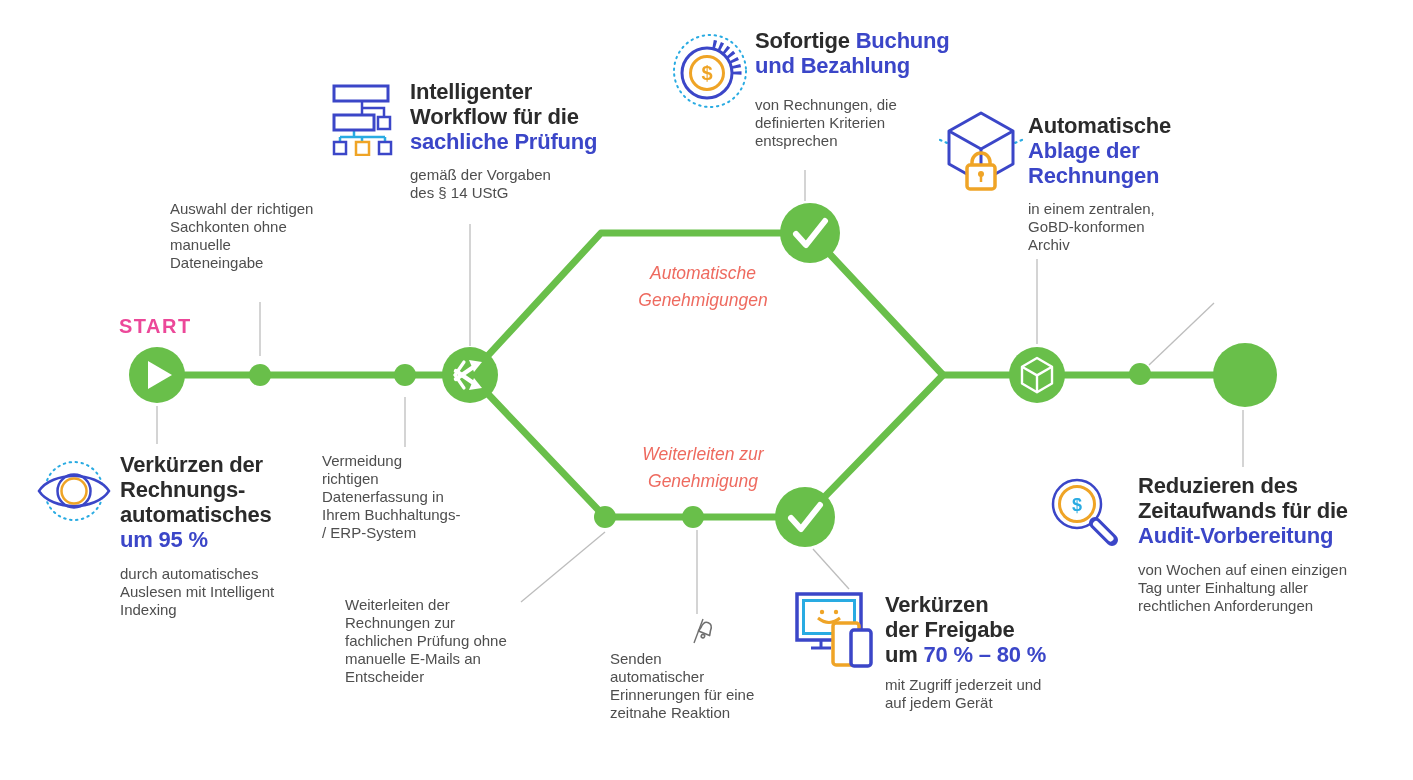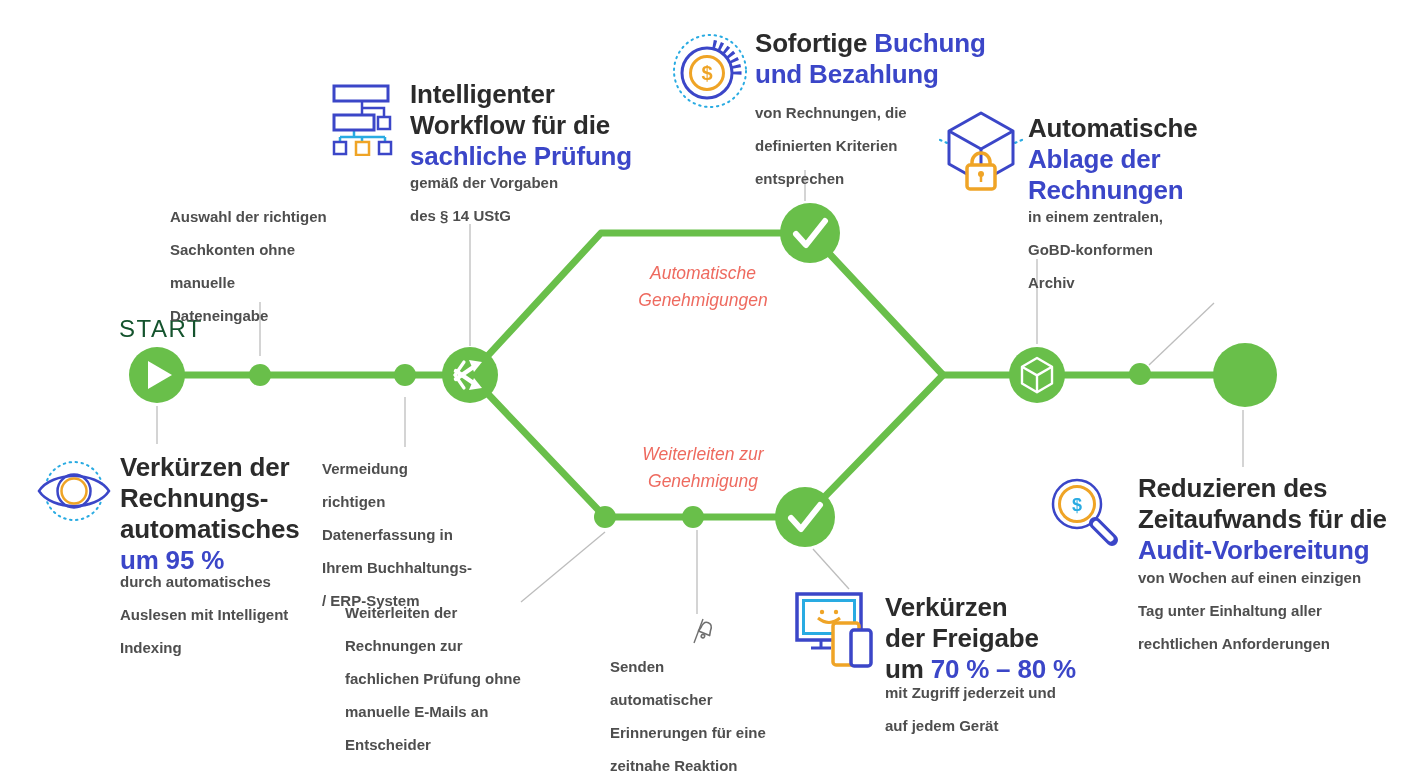--- a/index.html
+++ b/index.html
@@ -1,24 +1,24 @@
 <!DOCTYPE html>
 <html><head>
 <meta charset="utf-8">
 <style>
   html,body{margin:0;padding:0;background:#fff;}
   .canvas{position:relative;width:1413px;height:780px;background:#fff;overflow:hidden;
           font-family:"Liberation Sans",sans-serif;}
   .abs{position:absolute;}
-  .title{font-size:26px;font-weight:bold;line-height:31px;color:#2b2b2b;white-space:pre-line;letter-spacing:-0.2px;}
+  .title{font-size:22px;font-weight:bold;line-height:25px;color:#2b2b2b;white-space:pre-line;letter-spacing:-0.2px;}
   .title .hl{color:#3b46c8;}
-  .note{font-size:15px;line-height:33px;color:#4e4e4e;white-space:pre-line;font-weight:bold;}
+  .note{font-size:15px;line-height:18px;color:#4e4e4e;white-space:pre-line;}
   .branch-label{font-size:17.5px;font-style:italic;line-height:27px;color:#ee6a5f;
                 white-space:pre-line;text-align:center;}
-  .start-label{font-size:24px;font-weight:normal;letter-spacing:1.5px;color:#14532d;}
+  .start-label{font-size:20px;font-weight:bold;letter-spacing:1.5px;color:#ec4899;}
   .tc{text-align:left;}
   .tr{}
 </style>
 </head>
 <body>
 
 <div class="canvas">
 
   <svg class="abs" style="left:0;top:0" width="1413" height="780">
     <g stroke="#bdbdbd" stroke-width="1.3">

